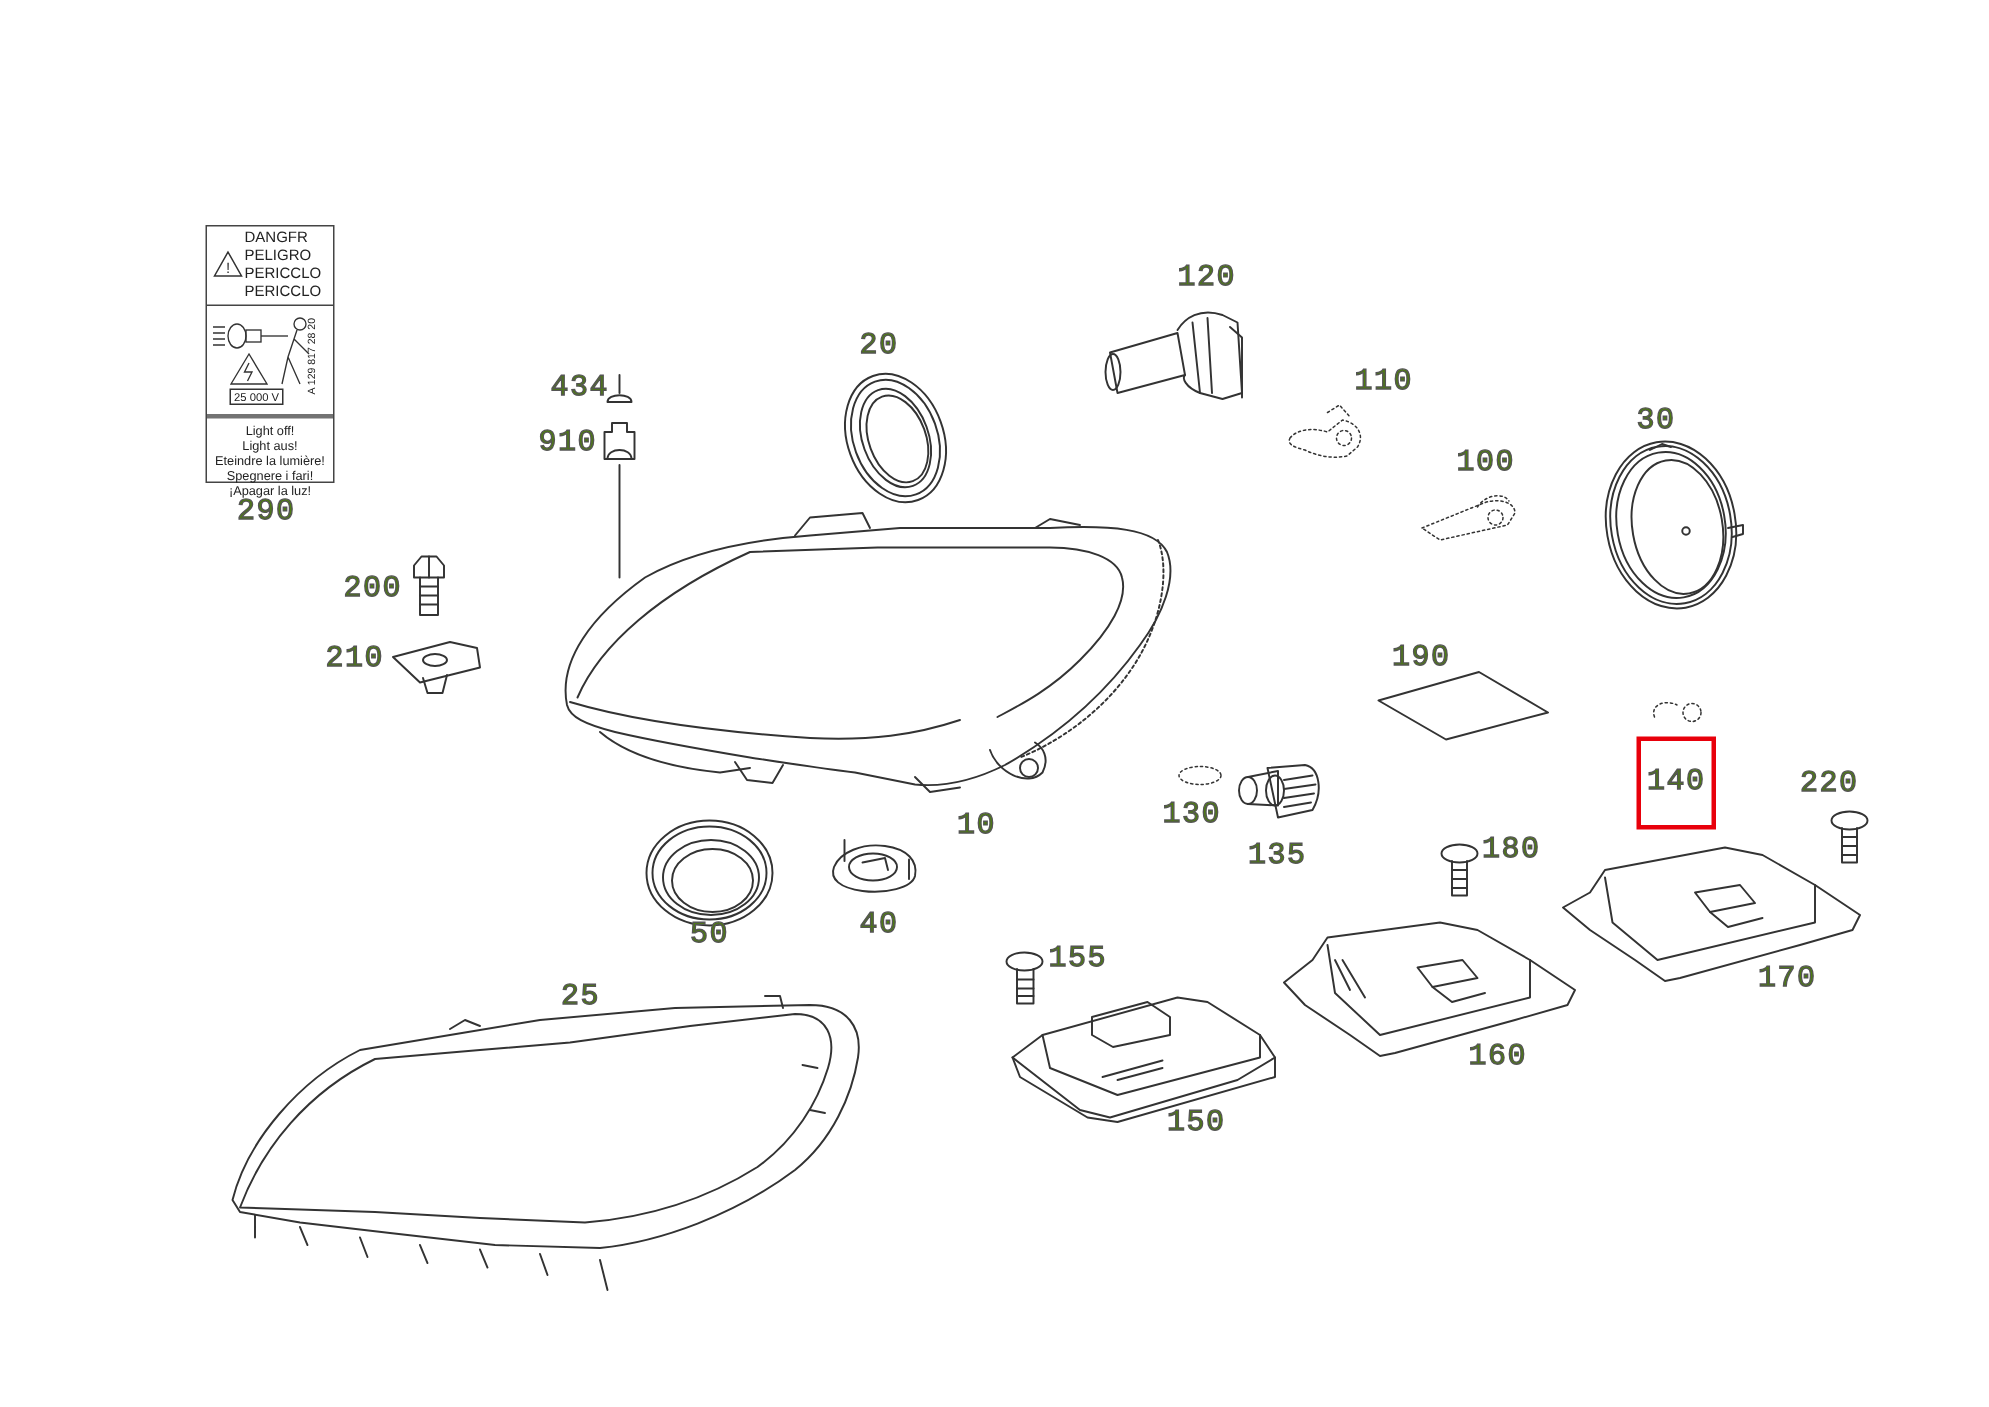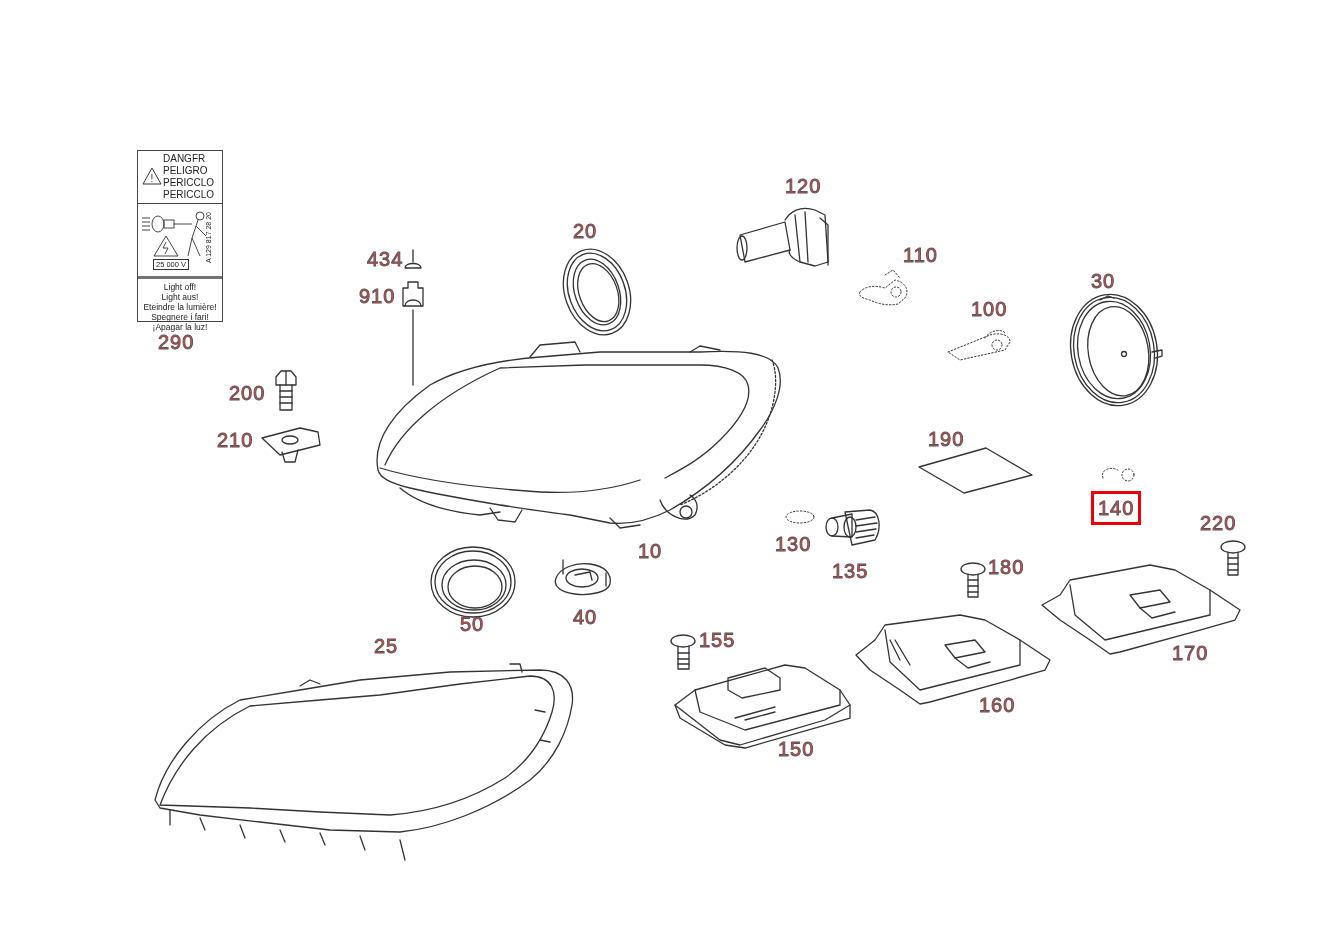--- a/index.html
+++ b/index.html
@@ -1,32 +1,32 @@
 <!DOCTYPE html>
 <html><head>
 <meta charset="utf-8">
 <style>
   html, body { margin: 0; padding: 0; background: #ffffff; }
   body { width: 1326px; height: 938px; position: relative; overflow: hidden; font-family: "DejaVu Sans", sans-serif; }
   #canvas { position: absolute; left: 0; top: 0; width: 1326px; height: 938px; }
   .lbl {
     position: absolute;
-    font-family: Liberation Sans, sans-serif;
+    font-family: Liberation Mono, monospace;
     font-size: 20px;
-    color: #ef4444;
+    color: #4d7c0f;
     -webkit-text-stroke: 0.9px #555;
     letter-spacing: 1px;
     line-height: 22px;
     cursor: pointer;
     white-space: nowrap;
   }
   .lbl.selected {
     outline: 3px solid #e8000b;
     outline-offset: 1px;
-    padding: 2px 3px;
+    padding: 16px 3px;
   }
   .warn {
     position: absolute; left: 137px; top: 150px; width: 86px; height: 172px;
     border: 1px solid #444; background: #fff; box-sizing: border-box;
     font-family: "Liberation Sans", sans-serif; color: #222; cursor: pointer;
   }
   .warn .top { height: 52px; border-bottom: 1px solid #444; position: relative; }
   .warn .top .words { position: absolute; left: 25px; top: 2px; font-size: 10px; line-height: 12px; }
   .warn .mid { height: 72px; border-bottom: 3px solid #737373; position: relative; }
   .warn .mid .volt { position: absolute; left: 15px; top: 55px; font-size: 7.5px; border: 1px solid #333; padding: 0 2px; }
@@ -252,15 +252,15 @@
 <span class="lbl selected" style="left:1095px;top:495px">140</span>
 <span class="lbl" style="left:1200px;top:512px">220</span>
 <span class="lbl" style="left:638px;top:540px">10</span>
 <span class="lbl" style="left:775px;top:533px">130</span>
 <span class="lbl" style="left:832px;top:560px">135</span>
 <span class="lbl" style="left:988px;top:556px">180</span>
 <span class="lbl" style="left:460px;top:613px">50</span>
 <span class="lbl" style="left:573px;top:606px">40</span>
 <span class="lbl" style="left:699px;top:629px">155</span>
 <span class="lbl" style="left:1172px;top:642px">170</span>
-<span class="lbl" style="left:374px;top:635px">25</span>
+<span class="lbl" style="left:374px;top:654px">25</span>
 <span class="lbl" style="left:979px;top:694px">160</span>
 <span class="lbl" style="left:778px;top:738px">150</span>
 
 </body></html>

